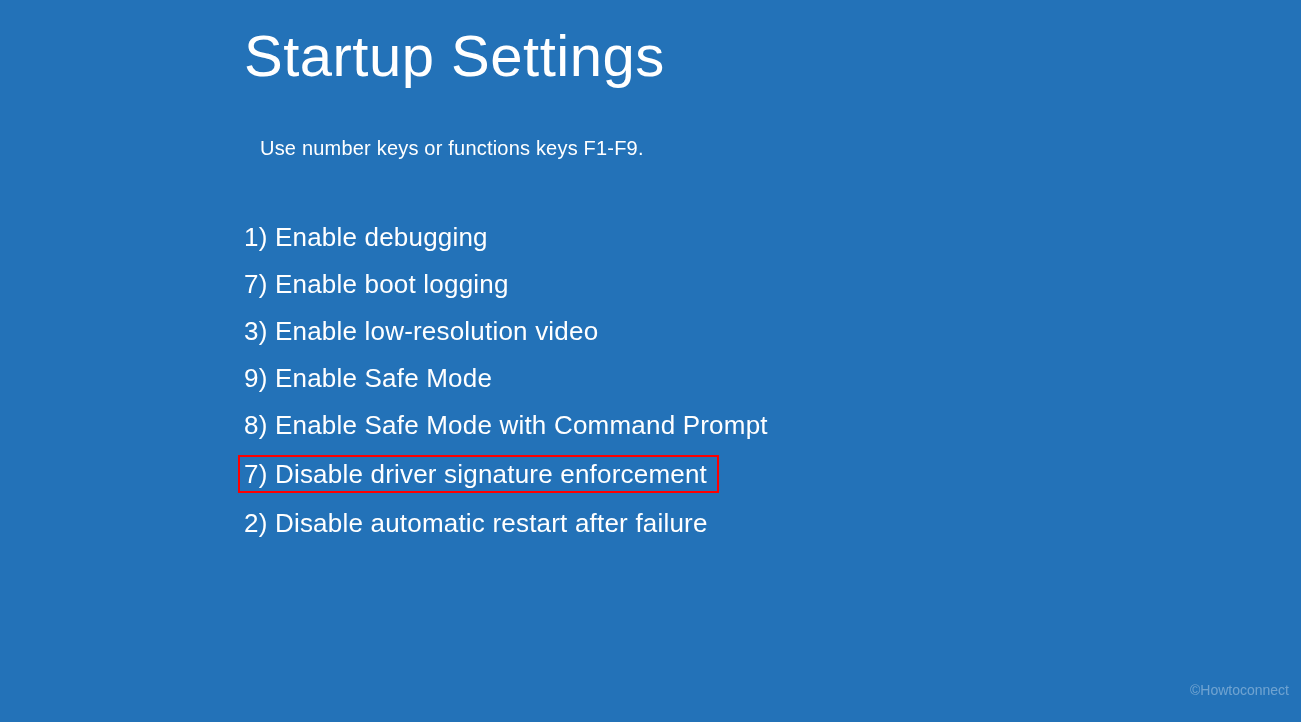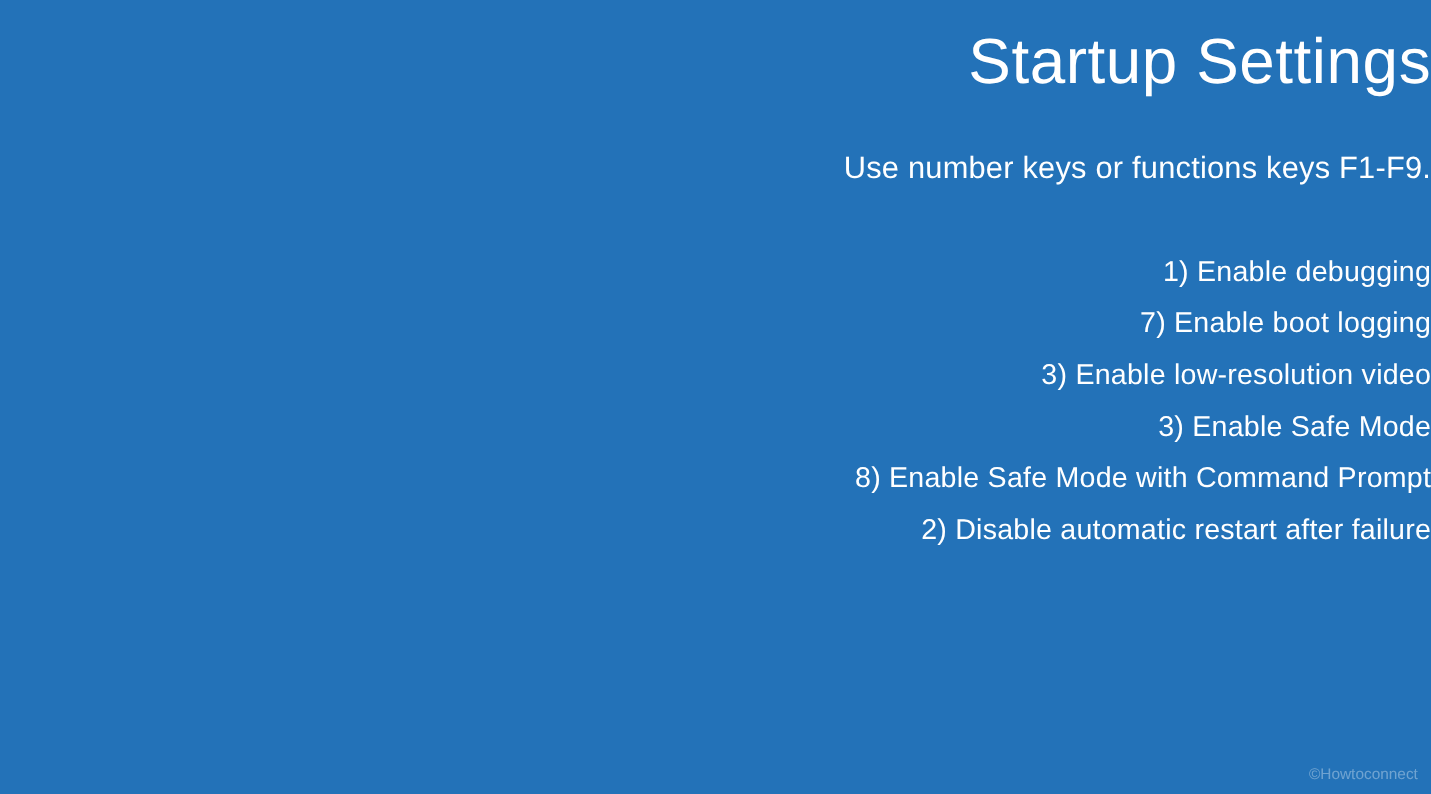--- a/index.html
+++ b/index.html
@@ -12,39 +12,39 @@
       height: 722px;
       background-color: #2372b8;
       font-family: "Segoe UI Light", "Segoe UI", -apple-system, sans-serif;
       color: #ffffff;
       overflow: hidden;
       position: relative;
     }
     .container {
       padding-left: 244px;
       padding-top: 22px;
-      text-align: right;
     }
     .title {
       font-size: 58px;
       font-weight: 300;
       letter-spacing: 0.5px;
       margin-bottom: 48px;
     }
     .subtitle {
       font-size: 26px;
       font-weight: 300;
       margin-bottom: 34px;
       letter-spacing: 0.2px;
     }
     .hint {
-      font-size: 28px;
+      font-size: 20px;
       font-weight: 300;
       margin-bottom: 64px;
       letter-spacing: 0.2px;
+      margin-left: 16px;
     }
     .options {
       list-style: none;
     }
     .option-item {
       font-size: 26px;
       font-weight: 300;
       line-height: 1.0;
       margin-bottom: 21px;
       letter-spacing: 0.2px;
@@ -56,37 +56,38 @@
     }
     .highlighted {
       border: 2px solid #ff0000;
       padding: 4px 10px 4px 4px;
       margin-left: -6px;
       margin-top: -4px;
       margin-bottom: 17px;
     }
     .watermark {
       position: absolute;
-      bottom: 11px;
+      bottom: 24px;
       right: 12px;
       font-size: 14px;
       color: rgba(255, 255, 255, 0.35);
       font-weight: 400;
       font-family: "Segoe UI", sans-serif;
     }
   </style>
 </head>
 <body>
 
 <div class="container">
   <h1 class="title">Startup Settings</h1>
   <p class="hint">Use number keys or functions keys F1-F9.</p>
   <ul class="options">
       <li class="option-row"><span class="option-item">1) Enable debugging</span></li>
       <li class="option-row"><span class="option-item">7) Enable boot logging</span></li>
       <li class="option-row"><span class="option-item">3) Enable low-resolution video</span></li>
-      <li class="option-row"><span class="option-item">3) Enable Safe Mode</span></li>
+      <li class="option-row"><span class="option-item">9) Enable Safe Mode</span></li>
       <li class="option-row"><span class="option-item">8) Enable Safe Mode with Command Prompt</span></li>
+      <li class="option-row"><span class="option-item highlighted">7) Disable driver signature enforcement</span></li>
       <li class="option-row"><span class="option-item">2) Disable automatic restart after failure</span></li>
     </ul>
 </div>
 
 <div class="watermark">©Howtoconnect</div>
 
 </body></html>

